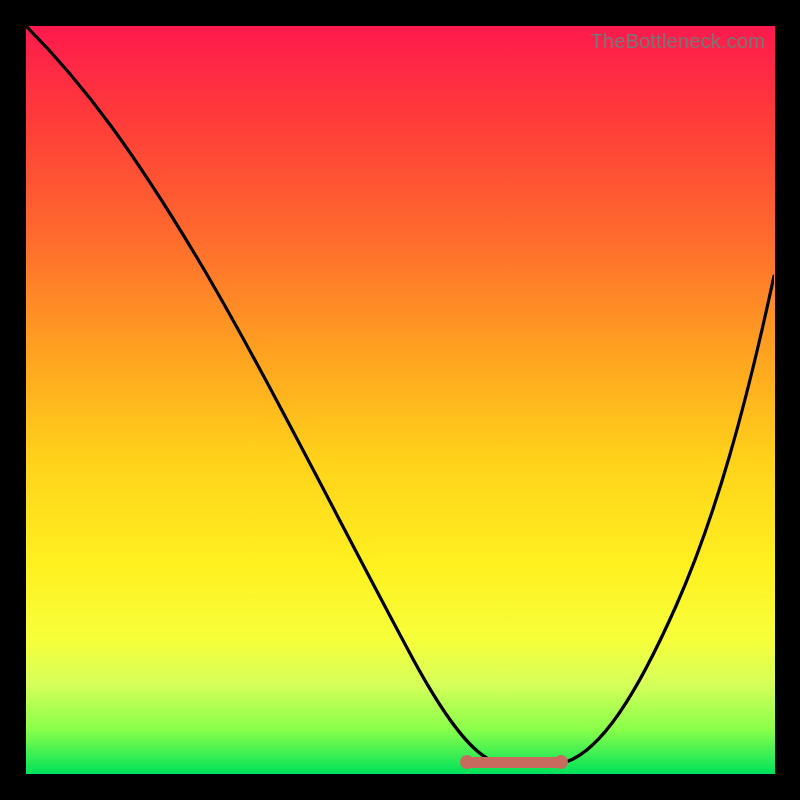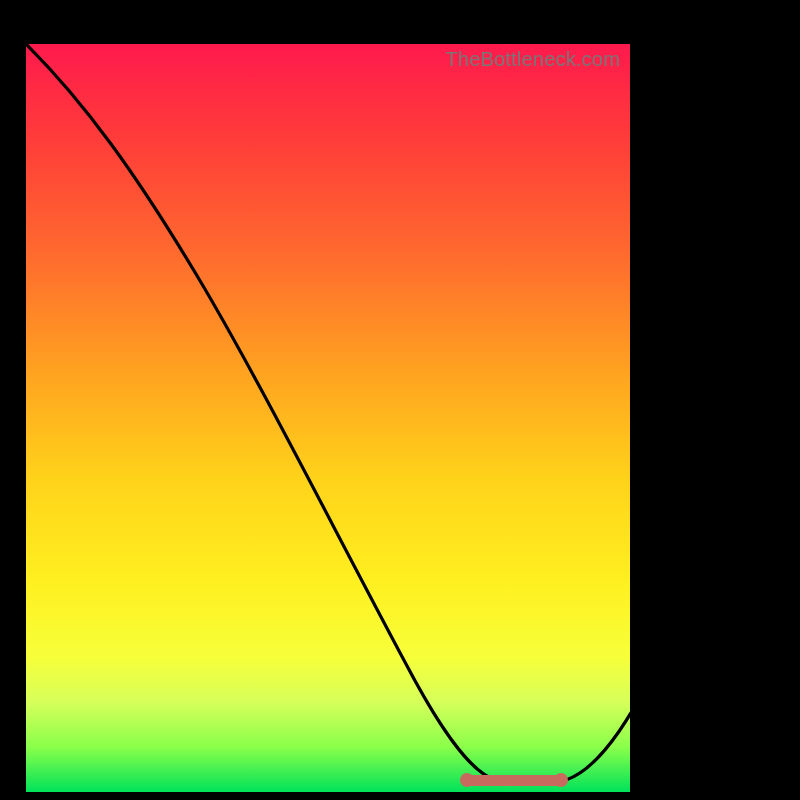--- a/index.html
+++ b/index.html
@@ -12,22 +12,22 @@
   }
   .frame {
     position: relative;
     width: 800px;
     height: 800px;
     background: #000;
   }
   .plot-area {
     position: absolute;
     left: 26px;
-    top: 44px;
-    width: 604px;
+    top: 26px;
+    width: 749px;
     height: 748px;
     background: linear-gradient(to bottom,
       #ff1a4d 0%,
       #ff3a3a 12%,
       #ff6a2e 28%,
       #ffa320 44%,
       #ffd21a 58%,
       #fff020 72%,
       #f6ff3a 82%,
       #d6ff5a 88%,

